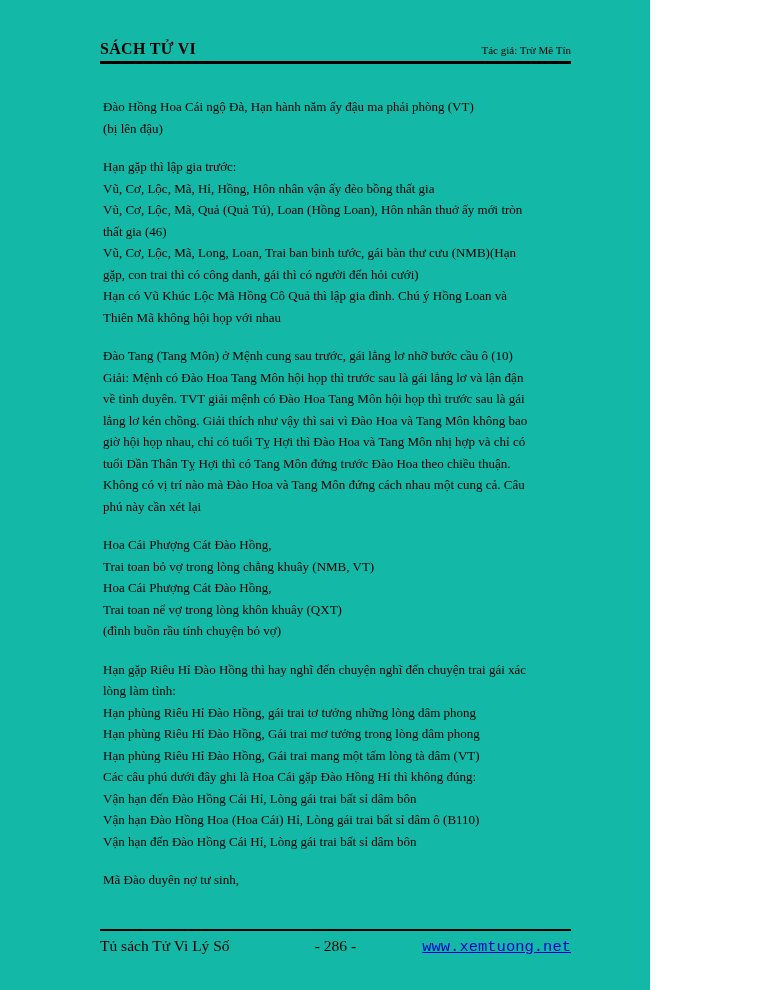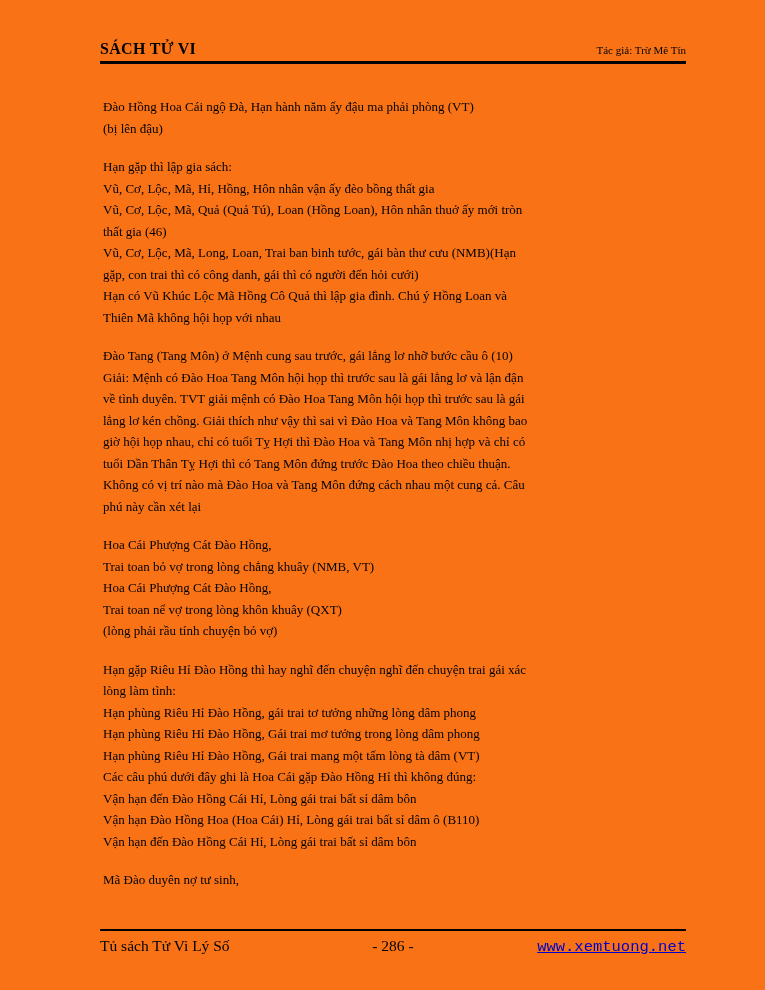--- a/index.html
+++ b/index.html
@@ -10,23 +10,24 @@
   body {
     width: 765px;
     height: 990px;
     font-family: "Liberation Serif", serif;
     color: #000000;
     position: relative;
     overflow: hidden;
   }
   .page {
     position: relative;
-    width: 765px;
+    width: 638px;
     height: 990px;
-    background: #f97316;
+    background: #14b8a6;
+    padding-left: 12px;
   }
   .page-header {
     position: absolute;
     left: 100px;
     right: 79px;
     top: 40px;
     display: flex;
     justify-content: space-between;
     align-items: baseline;
     border-bottom: 3px solid #000000;
@@ -85,21 +86,21 @@
     <span class="book-title">SÁCH TỬ VI</span>
     <span class="author">Tác giả: Trừ Mê Tín</span>
   </div>
 
   <div class="page-body" id="paragraphs">
       <div class="para">
         <div class="line">Đào Hồng Hoa Cái ngộ Đà, Hạn hành năm ấy đậu ma phải phòng (VT)</div>
         <div class="line">(bị lên đậu)</div>
       </div>
       <div class="para">
-        <div class="line">Hạn gặp thì lập gia sách:</div>
+        <div class="line">Hạn gặp thì lập gia trước:</div>
         <div class="line">Vũ, Cơ, Lộc, Mã, Hỉ, Hồng, Hôn nhân vận ấy đèo bồng thất gia</div>
         <div class="line">Vũ, Cơ, Lộc, Mã, Quả (Quả Tú), Loan (Hồng Loan), Hôn nhân thuở ấy mới tròn</div>
         <div class="line">thất gia (46)</div>
         <div class="line">Vũ, Cơ, Lộc, Mã, Long, Loan, Trai ban binh tước, gái bàn thư cưu (NMB)(Hạn</div>
         <div class="line">gặp, con trai thì có công danh, gái thì có người đến hỏi cưới)</div>
         <div class="line">Hạn có Vũ Khúc Lộc Mã Hồng Cô Quả thì lập gia đình. Chú ý Hồng Loan và</div>
         <div class="line">Thiên Mã không hội họp với nhau</div>
       </div>
       <div class="para">
         <div class="line">Đào Tang (Tang Môn) ở Mệnh cung sau trước, gái lẳng lơ nhỡ bước cầu ô (10)</div>
@@ -109,21 +110,21 @@
         <div class="line">giờ hội họp nhau, chỉ có tuổi Tỵ Hợi thì Đào Hoa và Tang Môn nhị hợp và chỉ có</div>
         <div class="line">tuổi Dần Thân Tỵ Hợi thì có Tang Môn đứng trước Đào Hoa theo chiều thuận.</div>
         <div class="line">Không có vị trí nào mà Đào Hoa và Tang Môn đứng cách nhau một cung cả. Câu</div>
         <div class="line">phú này cần xét lại</div>
       </div>
       <div class="para">
         <div class="line">Hoa Cái Phượng Cát Đào Hồng,</div>
         <div class="line">Trai toan bỏ vợ trong lòng chẳng khuây (NMB, VT)</div>
         <div class="line">Hoa Cái Phượng Cát Đào Hồng,</div>
         <div class="line">Trai toan nể vợ trong lòng khôn khuây (QXT)</div>
-        <div class="line">(lòng phải rầu tính chuyện bỏ vợ)</div>
+        <div class="line">(đình buồn rầu tính chuyện bỏ vợ)</div>
       </div>
       <div class="para">
         <div class="line">Hạn gặp Riêu Hỉ Đào Hồng thì hay nghĩ đến chuyện nghĩ đến chuyện trai gái xác</div>
         <div class="line">lòng làm tình:</div>
         <div class="line">Hạn phùng Riêu Hỉ Đào Hồng, gái trai tơ tưởng những lòng dâm phong</div>
         <div class="line">Hạn phùng Riêu Hỉ Đào Hồng, Gái trai mơ tưởng trong lòng dâm phong</div>
         <div class="line">Hạn phùng Riêu Hỉ Đào Hồng, Gái trai mang một tấm lòng tà dâm (VT)</div>
         <div class="line">Các câu phú dưới đây ghi là Hoa Cái gặp Đào Hồng Hỉ thì không đúng:</div>
         <div class="line">Vận hạn đến Đào Hồng Cái Hỉ, Lòng gái trai bất sỉ dâm bôn</div>
         <div class="line">Vận hạn Đào Hồng Hoa (Hoa Cái) Hỉ, Lòng gái trai bất sỉ dâm ô (B110)</div>

